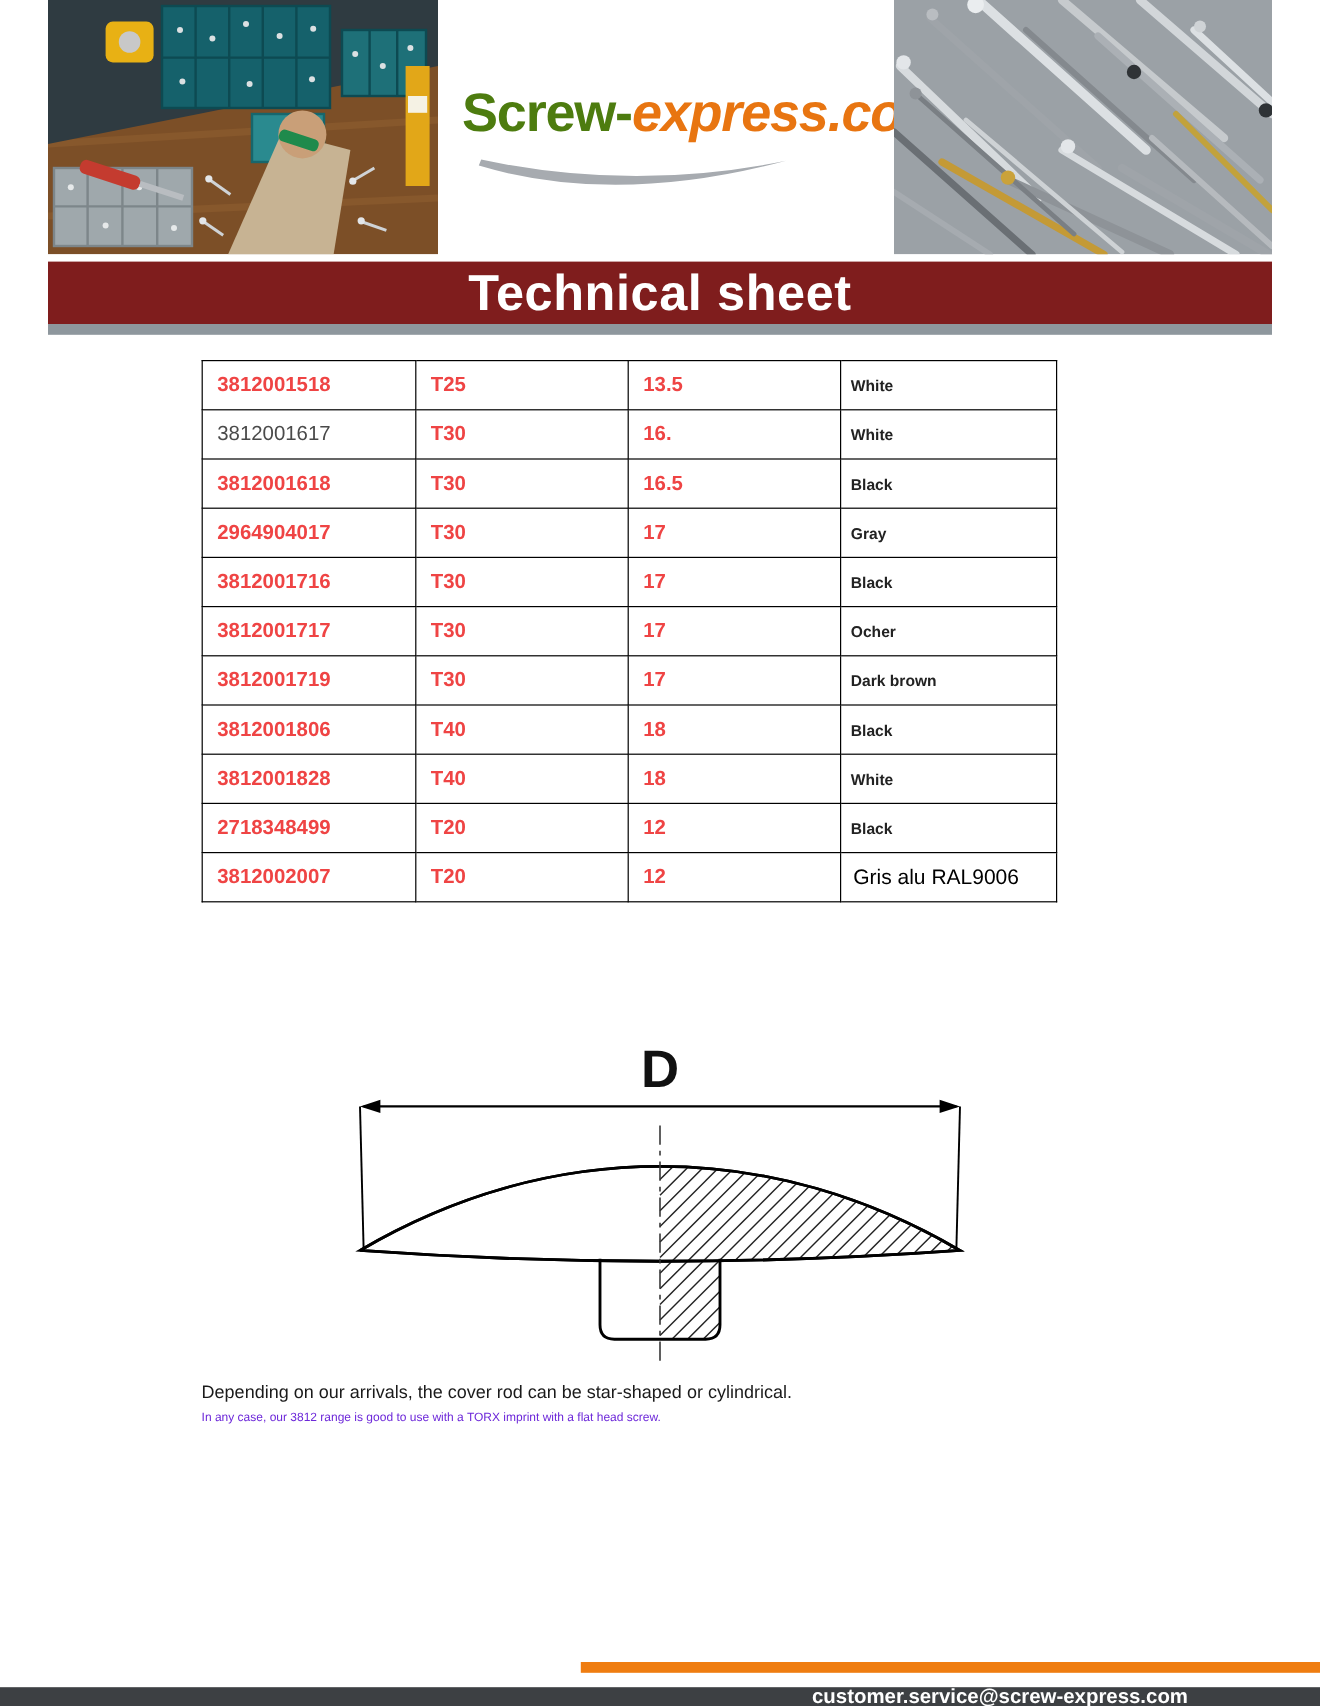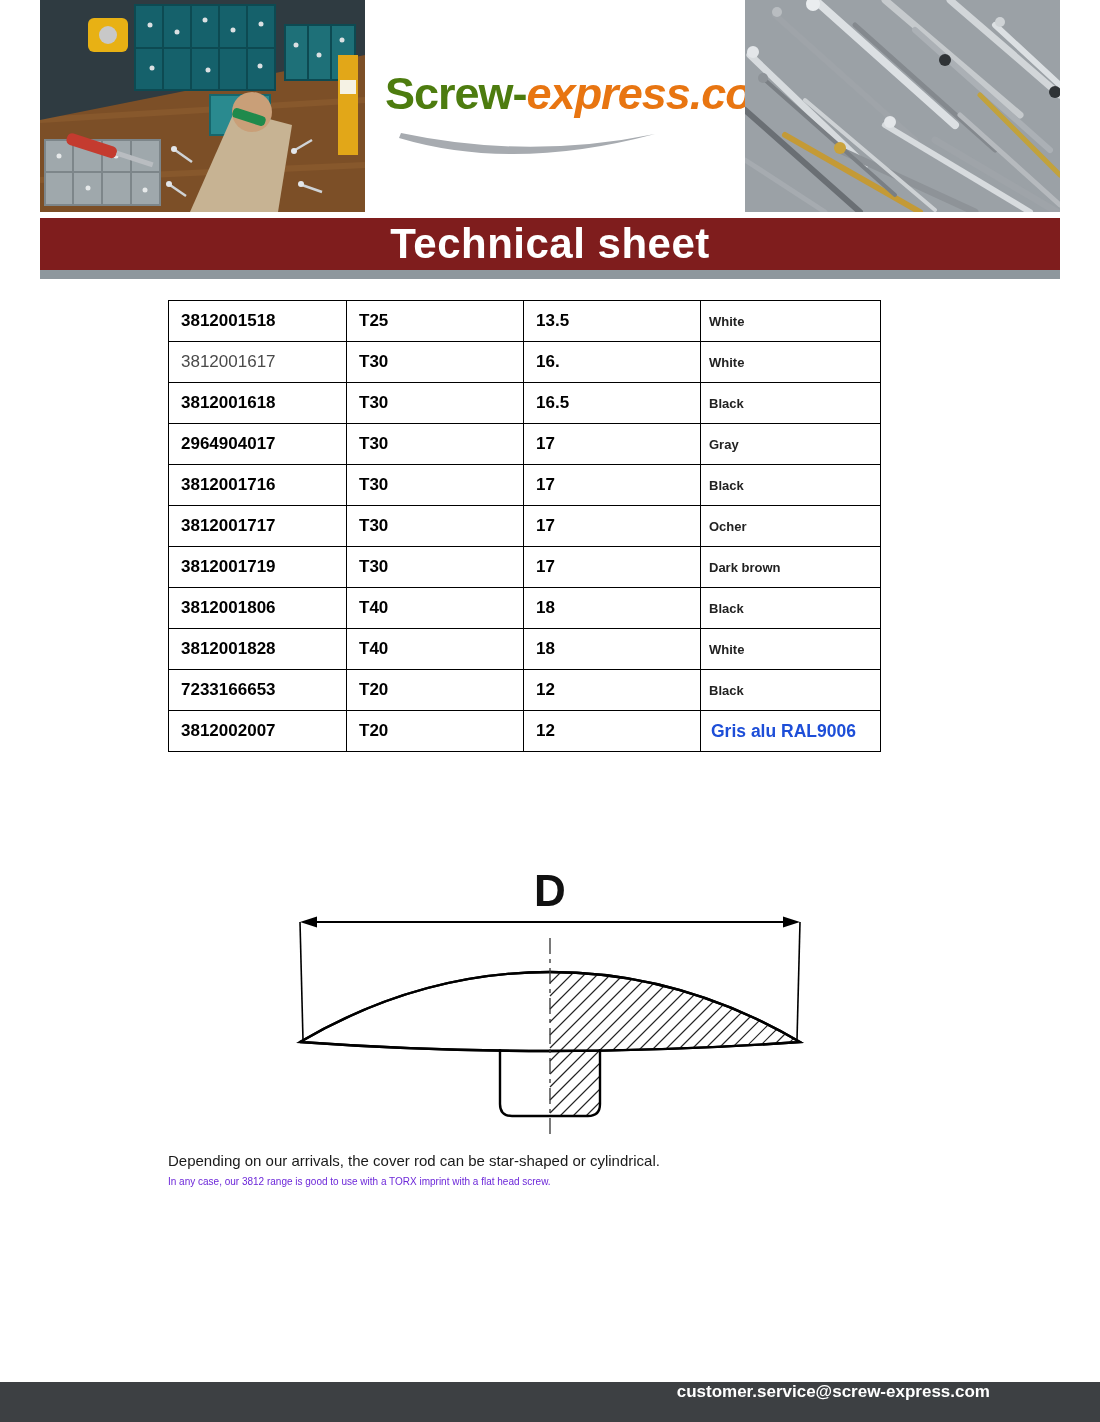--- a/index.html
+++ b/index.html
@@ -18,37 +18,37 @@
 
   
   .banner{position:absolute;left:40px;top:218px;width:1020px;height:52px;background:#7f1d1d;
           display:flex;align-items:center;justify-content:center;}
   .banner-title{color:#fff;font-size:42px;font-weight:800;letter-spacing:.5px;}
   .gray-strip{position:absolute;left:40px;top:270px;width:1020px;height:9px;background:#8e979d;}
 
   
   .spec-table{position:absolute;left:168px;top:300px;border-collapse:collapse;table-layout:fixed;}
   .spec-table td{border:1.5px solid #000;height:40px;padding:0 0 0 12px;
-                 font-size:17px;font-weight:700;color:#000000;vertical-align:middle;overflow:hidden;}
+                 font-size:17px;font-weight:700;color:#ef4444;vertical-align:middle;overflow:hidden;}
   .col-code{width:178px;} .col-torx{width:177px;} .col-size{width:177px;} .col-color{width:180px;}
   td.cell-color{font-size:13px;font-weight:700;color:#222;padding-left:8px;}
   td.muted{font-weight:400;color:#4a4a4a;}
-  td.color-bold{font-size:17.5px;font-weight:700;color:#1d4ed8;padding-left:10px;}
+  td.color-bold{font-size:17.5px;font-weight:400;color:#000000;padding-left:10px;}
 
   
   .diagram{position:absolute;left:280px;top:858px;width:540px;height:292px;}
 
   
   .caption1{position:absolute;left:168px;top:1152px;font-size:15px;color:#1a1a1a;}
   .caption2{position:absolute;left:168px;top:1176px;font-size:10px;color:#6d28d9;}
 
   
   .footer-accent{position:absolute;right:0;bottom:28px;width:56%;height:9px;background:#ef7d11;}
-  .footer-bar{position:absolute;left:0;right:0;bottom:0;height:40px;background:#3d4043;
-              display:flex;align-items:flex-start;justify-content:flex-end;padding-right:110px;box-sizing:border-box;}
+  .footer-bar{position:absolute;left:0;right:0;bottom:0;height:16px;background:#3d4043;
+              display:flex;align-items:center;justify-content:flex-end;padding-right:110px;box-sizing:border-box;}
   .footer-email{color:#fff;font-weight:700;font-size:17px;}
 </style>
 </head>
 <body>
 
 <div class="page">
 
   <div class="header">
 
     <div class="photo photo-left">
@@ -212,21 +212,21 @@
           <td class="cell-size">18</td>
           <td class="cell-color">Black</td>
         </tr>
         <tr>
           <td class="cell-code">3812001828</td>
           <td class="cell-torx">T40</td>
           <td class="cell-size">18</td>
           <td class="cell-color">White</td>
         </tr>
         <tr>
-          <td class="cell-code">7233166653</td>
+          <td class="cell-code">2718348499</td>
           <td class="cell-torx">T20</td>
           <td class="cell-size">12</td>
           <td class="cell-color">Black</td>
         </tr>
         <tr>
           <td class="cell-code">3812002007</td>
           <td class="cell-torx">T20</td>
           <td class="cell-size">12</td>
           <td class="cell-color color-bold">Gris alu RAL9006</td>
         </tr>

